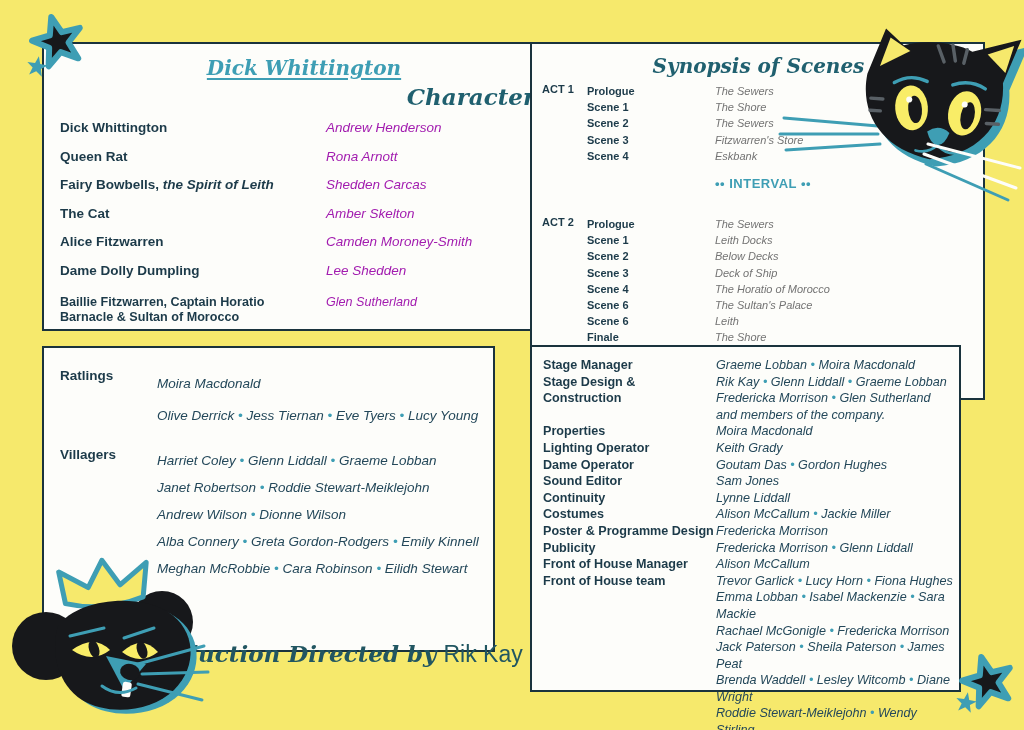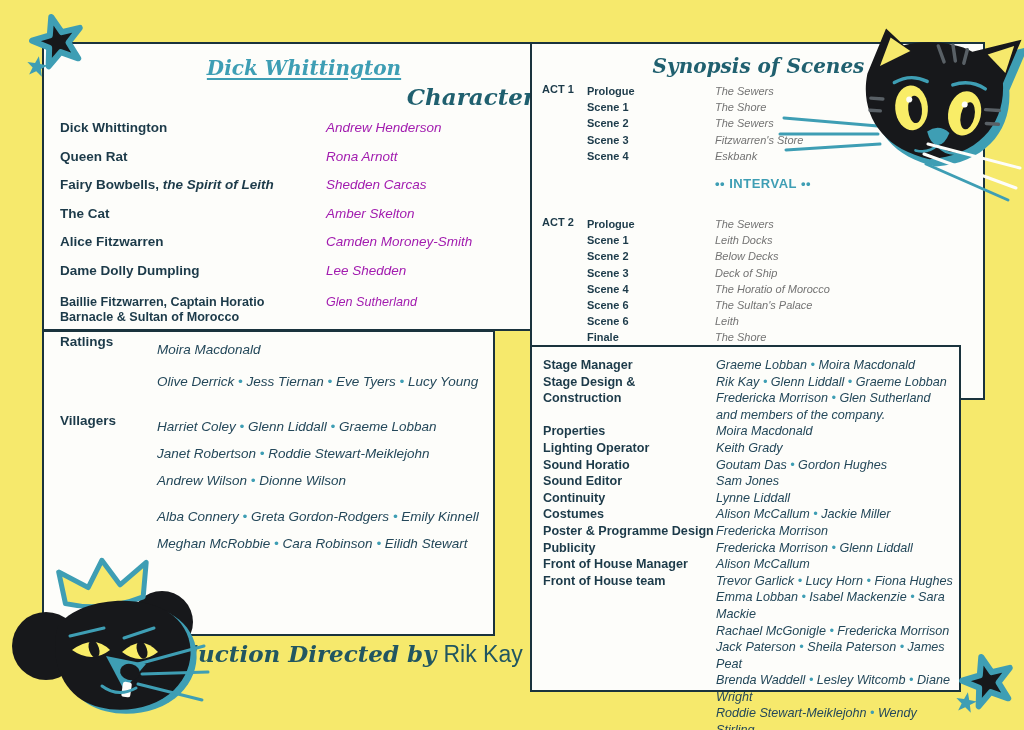--- a/index.html
+++ b/index.html
@@ -7,21 +7,21 @@
     width:1024px;height:730px;position:relative;overflow:hidden;
     background:#F6E96C;
     font-family:"Liberation Sans",sans-serif;
     color:#1C3A49;
   }
   .panel{
     position:absolute;background:#FDFDFA;border:2px solid #1A333D;
     box-sizing:border-box;z-index:1;
   }
   #characters-panel{left:42px;top:42px;width:520px;height:289px;padding:12px 12px 0 16px;}
-  #ensemble-panel{left:42px;top:330px;width:453px;height:306px;padding:2px 12px 0 16px;}
+  #ensemble-panel{left:42px;top:346px;width:453px;height:306px;padding:20px 12px 0 16px;}
   #synopsis-panel{left:530px;top:42px;width:455px;height:358px;padding:10px 8px 0 10px;}
   #credits-panel{left:530px;top:345px;width:431px;height:347px;padding:10px 6px 0 11px;}
 
   .script{font-family:"DejaVu Serif",serif;font-style:italic;font-weight:bold;}
   .show-title{
     text-align:center;font-size:20px;line-height:24px;color:#3E9EB4;
     text-decoration:underline;text-decoration-thickness:2px;text-underline-offset:3px;
   }
   .section-title{text-align:right;font-size:23px;line-height:27px;color:#20606F;margin-top:3px;}
   .syn-title{text-align:center;font-size:20px;line-height:24px;color:#20606F;}
@@ -42,21 +42,21 @@
     padding-left:173px;margin-top:12px;height:16px;line-height:16px;
     color:#3E9EB4;font-weight:bold;font-size:13px;letter-spacing:0.5px;
   }
 
   .ens-block{display:flex;font-size:13.5px;}
   .ens-label{flex:0 0 97px;font-weight:bold;}
   .ens-lines{flex:1;font-style:italic;color:#24485A;}
   .lh32 .ens-line{line-height:32px;}
   .lh27 .ens-line{line-height:27px;}
   #villagers-block{margin-top:15px;}
-  .group-b{margin-top:9px;}
+  .group-b{}
 
   .cred-row{display:flex;font-size:12.6px;line-height:16.6px;}
   .cred-label{flex:0 0 173px;font-weight:bold;}
   .cred-lines{flex:1;font-style:italic;color:#24485A;}
 
   .dot{color:#3E9EB4;}
 
   #footer-line{
     position:absolute;left:110px;top:640px;width:440px;text-align:center;z-index:2;
   }
@@ -216,21 +216,21 @@
         <div class="dotsep">Moira Macdonald</div>
       </div>
   </div>
   <div class="cred-row">
     <span class="cred-label">Lighting Operator</span>
     <div class="cred-lines">
         <div class="dotsep">Keith Grady</div>
       </div>
   </div>
   <div class="cred-row">
-    <span class="cred-label">Sound Horatio</span>
+    <span class="cred-label">Dame Operator</span>
     <div class="cred-lines">
         <div class="dotsep">Goutam Das <span class="dot">•</span> Gordon Hughes</div>
       </div>
   </div>
   <div class="cred-row">
     <span class="cred-label">Sound Editor</span>
     <div class="cred-lines">
         <div class="dotsep">Sam Jones</div>
       </div>
   </div>

